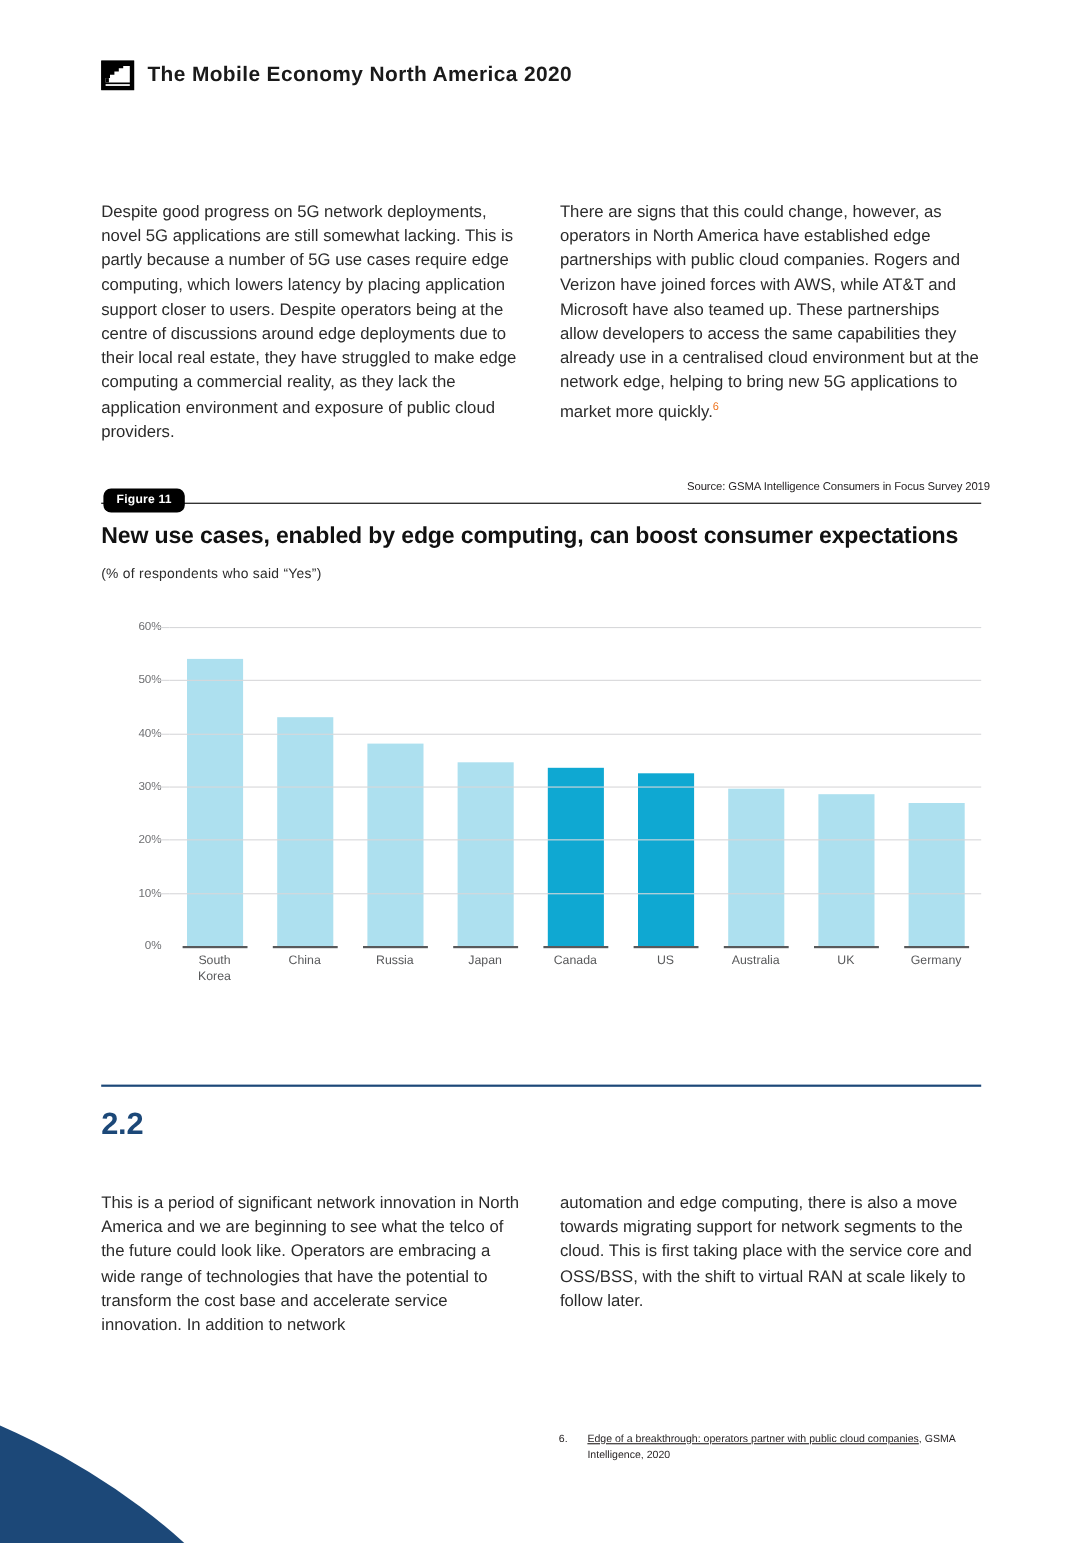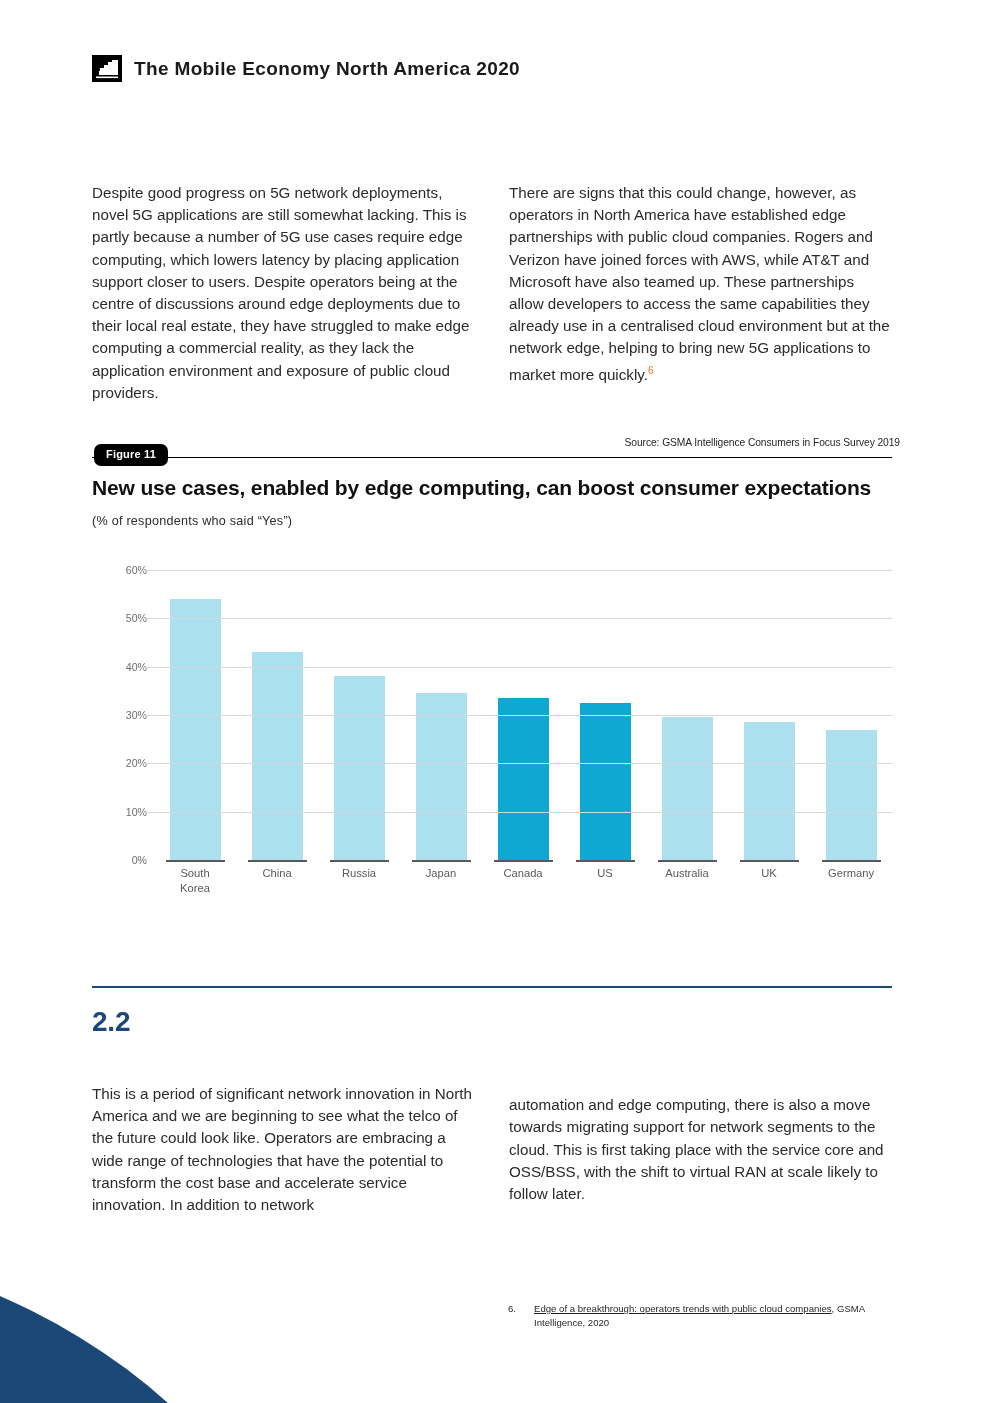--- a/index.html
+++ b/index.html
@@ -245,21 +245,20 @@
     letter-spacing: -0.2px;
   }
 
   .outro {
     position: absolute;
     left: 92px;
     top: 1083px;
     width: 800px;
     display: flex;
     gap: 34px;
-    align-items: center;
   }
 
   
   .footnote {
     position: absolute;
     left: 508px;
     top: 1302px;
     width: 388px;
     display: flex;
     gap: 10px;
@@ -455,20 +454,20 @@
     <div class="col">
       <p class="body-text">This is a period of significant network innovation in North America and we are beginning to see what the telco of the future could look like. Operators are embracing a wide range of technologies that have the potential to transform the cost base and accelerate service innovation. In addition to network</p>
     </div>
     <div class="col">
       <p class="body-text">automation and edge computing, there is also a move towards migrating support for network segments to the cloud. This is first taking place with the service core and OSS/BSS, with the shift to virtual RAN at scale likely to follow later.</p>
     </div>
   </div>
 
   <div class="footnote">
     <span class="footnote-num">6.</span>
-    <span><a class="footnote-link" href="#">Edge of a breakthrough: operators trends with public cloud companies</a><span>, GSMA Intelligence, 2020</span></span>
+    <span><a class="footnote-link" href="#">Edge of a breakthrough: operators partner with public cloud companies</a><span>, GSMA Intelligence, 2020</span></span>
   </div>
 
   <div class="footer-shape">
     <div class="blob"></div>
   </div>
 
 </div>
 
 </body></html>

